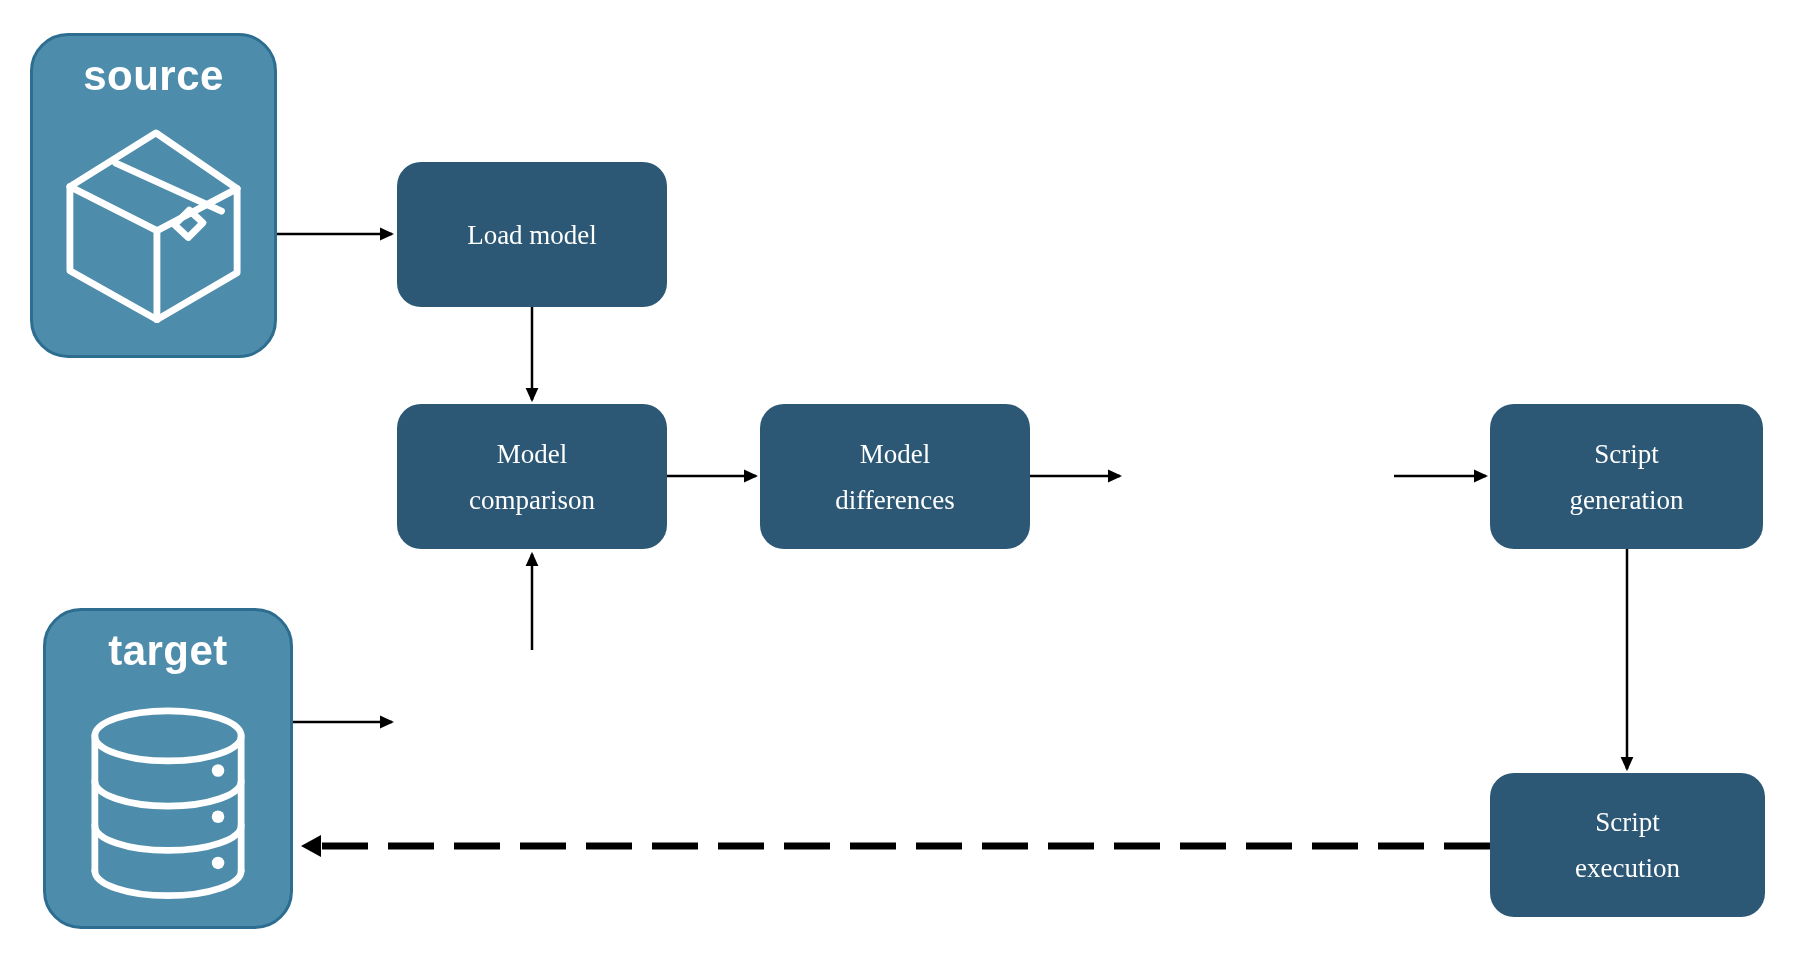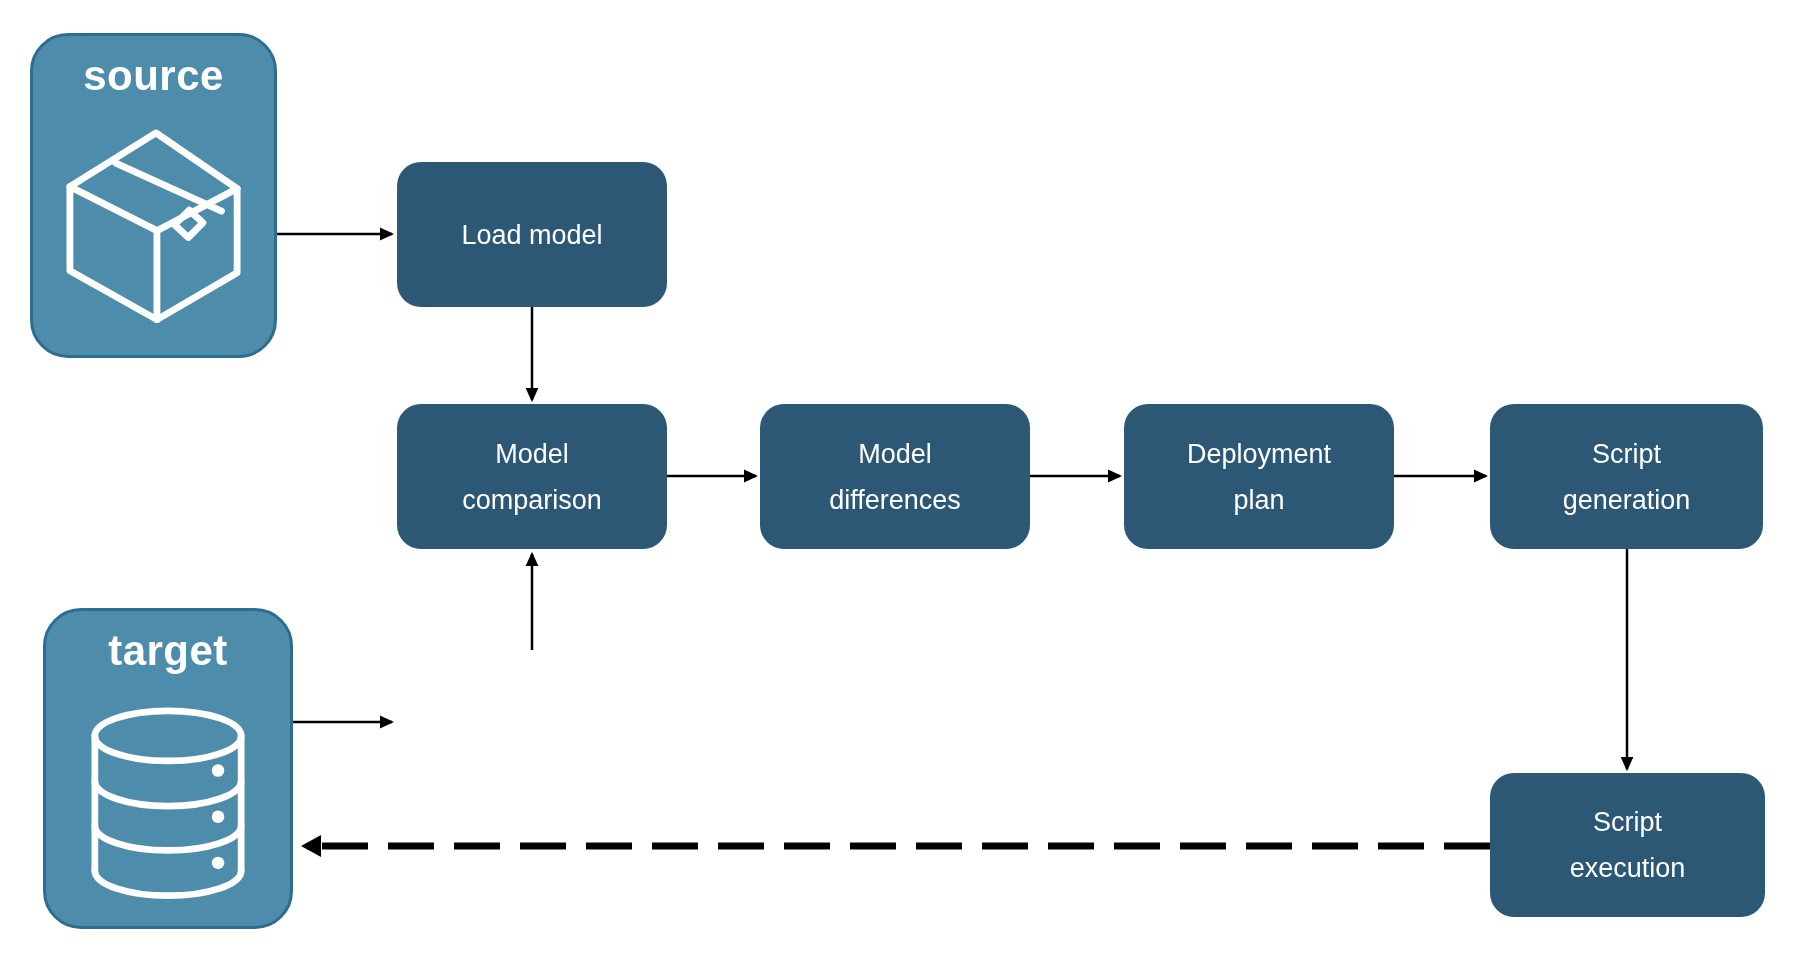--- a/index.html
+++ b/index.html
@@ -36,20 +36,21 @@
     display: flex;
     align-items: center;
     justify-content: center;
   }
   .node-label {
     color: #FFFFFF;
     font-size: 27px;
     line-height: 46px;
     text-align: center;
     white-space: pre-line;
+    font-family: Liberation Serif, serif;
   }
 
   
   .endpoint {
     position: absolute;
     background: #4E8CAB;
     border: 3.5px solid #2D6D90;
     border-radius: 38px;
     box-sizing: border-box;
   }
@@ -146,24 +147,20 @@
     <span class="node-label">Load model</span>
   </div>
   <div class="node pos-model-comparison">
     <span class="node-label">Model
 comparison</span>
   </div>
   <div class="node pos-model-differences">
     <span class="node-label">Model
 differences</span>
   </div>
-  <div class="node pos-deployment-plan">
-    <span class="node-label">Deployment
-plan</span>
-  </div>
   <div class="node pos-script-generation">
     <span class="node-label">Script
 generation</span>
   </div>
   <div class="node pos-script-execution">
     <span class="node-label">Script
 execution</span>
   </div>
 
 </div>

